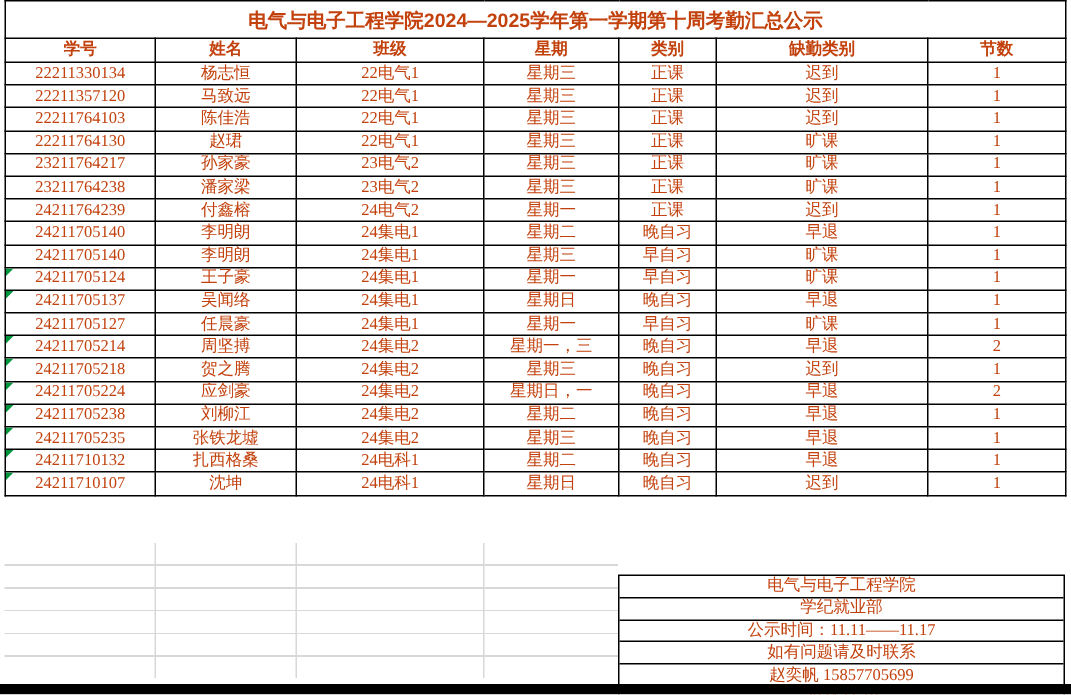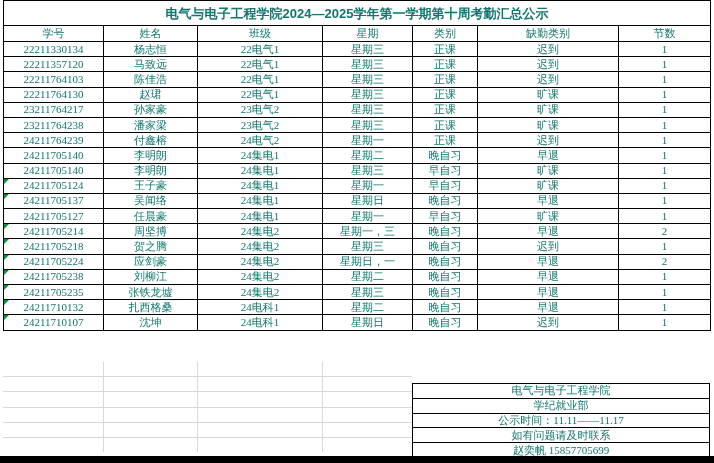--- a/index.html
+++ b/index.html
@@ -1,40 +1,40 @@
 <!DOCTYPE html>
 <html><head>
 <meta charset="utf-8">
 <style>
   * { margin:0; padding:0; box-sizing:border-box; }
   html,body { background:#e8e8e8; }
   .sheet {
     position:relative; width:714px; height:463px; background:#ffffff;
     overflow:hidden;
     font-family:"Liberation Serif","DejaVu Serif",serif;
-    color:#0f766e;
+    color:#c2410c;
   }
   table.main {
     position:absolute; left:3px; top:0;
     border-collapse:collapse; table-layout:fixed;
   }
   table.main td, table.main th {
     border:1px solid #000;
     text-align:center; vertical-align:middle;
     font-size:11px; font-weight:normal;
     height:15.2px; line-height:1;
     padding:0 1px; overflow:hidden; white-space:nowrap;
     position:relative;
   }
   tr.title-row td {
     height:25px; border-bottom:1px solid #000;
     font-family:"Liberation Sans","DejaVu Sans",sans-serif;
     font-weight:bold; font-size:13px;
   }
-  tr.header-row th { height:16px; }
+  tr.header-row th { height:16px;font-weight:bold; }
   .tri {
     position:absolute; top:0; left:0; width:0; height:0;
     border-top:5px solid var(--flag-green,#00963c);
     border-right:5px solid transparent;
   }
   .grid-area {
     position:absolute; left:3px; top:362px; width:409px; height:90px;
     background:repeating-linear-gradient(
       to bottom, transparent 0px, transparent 14.2px,
       var(--gridline,#d8d8d8) 14.2px, var(--gridline,#d8d8d8) 15.2px);

